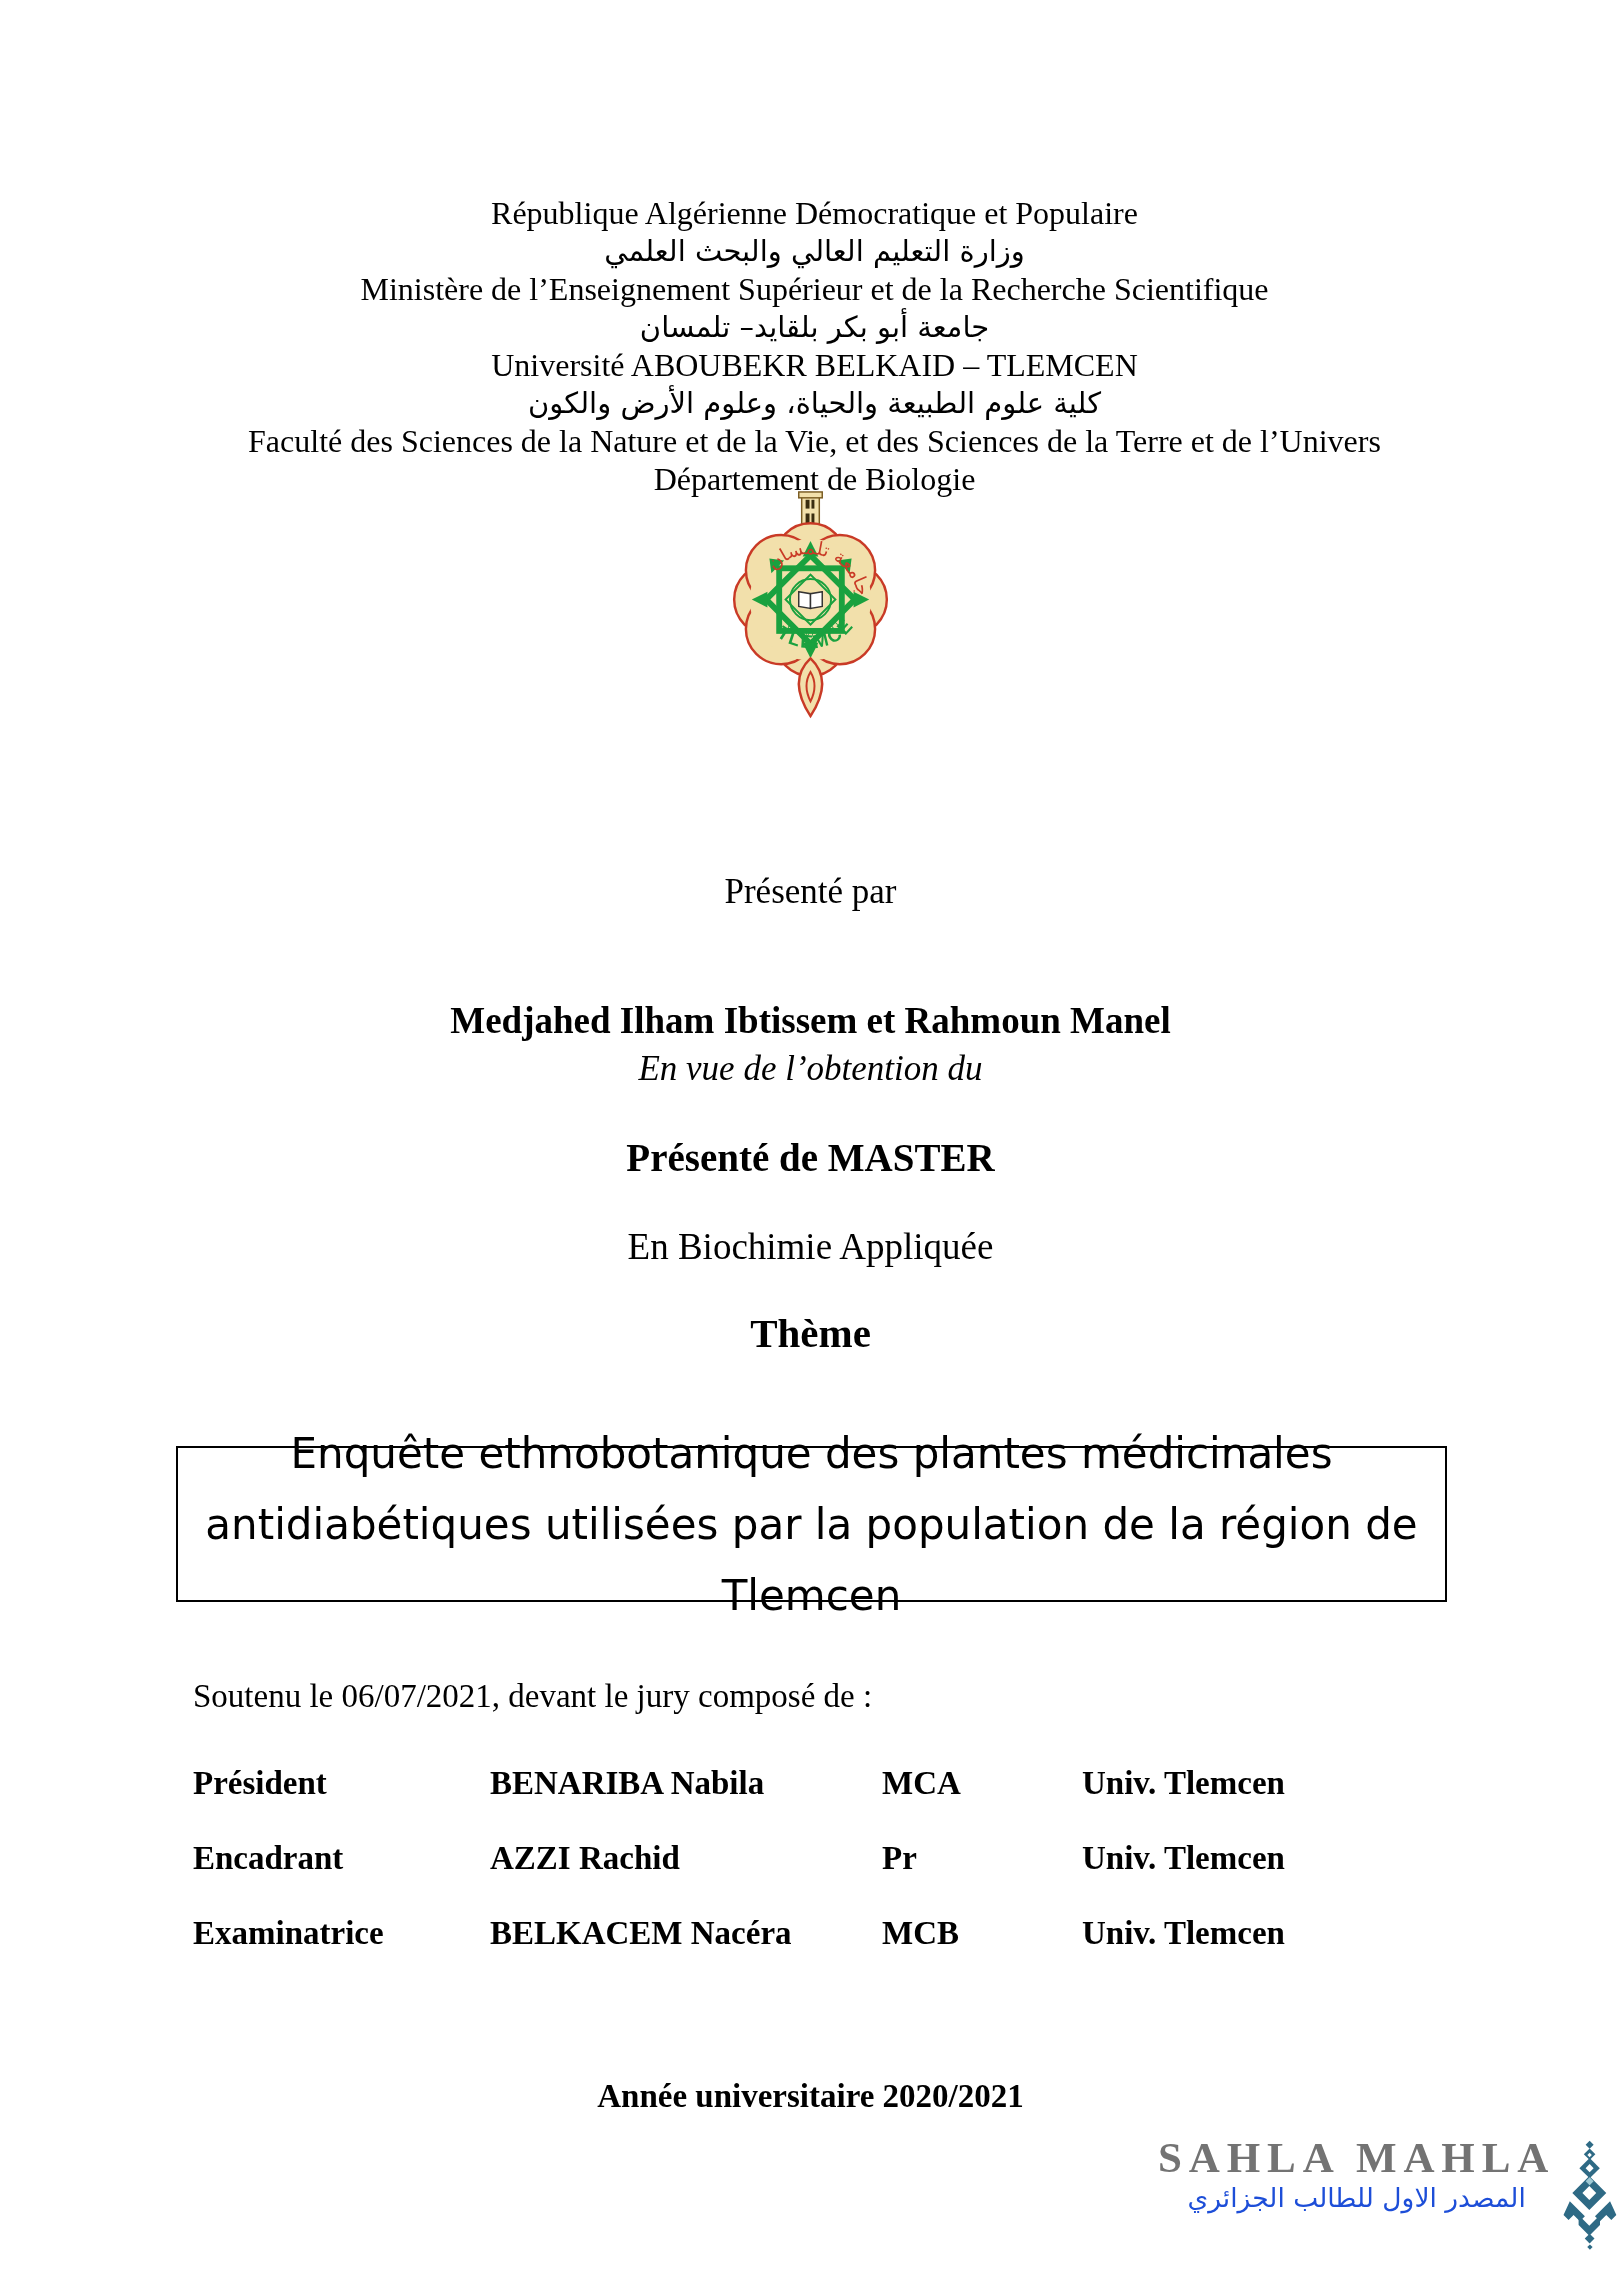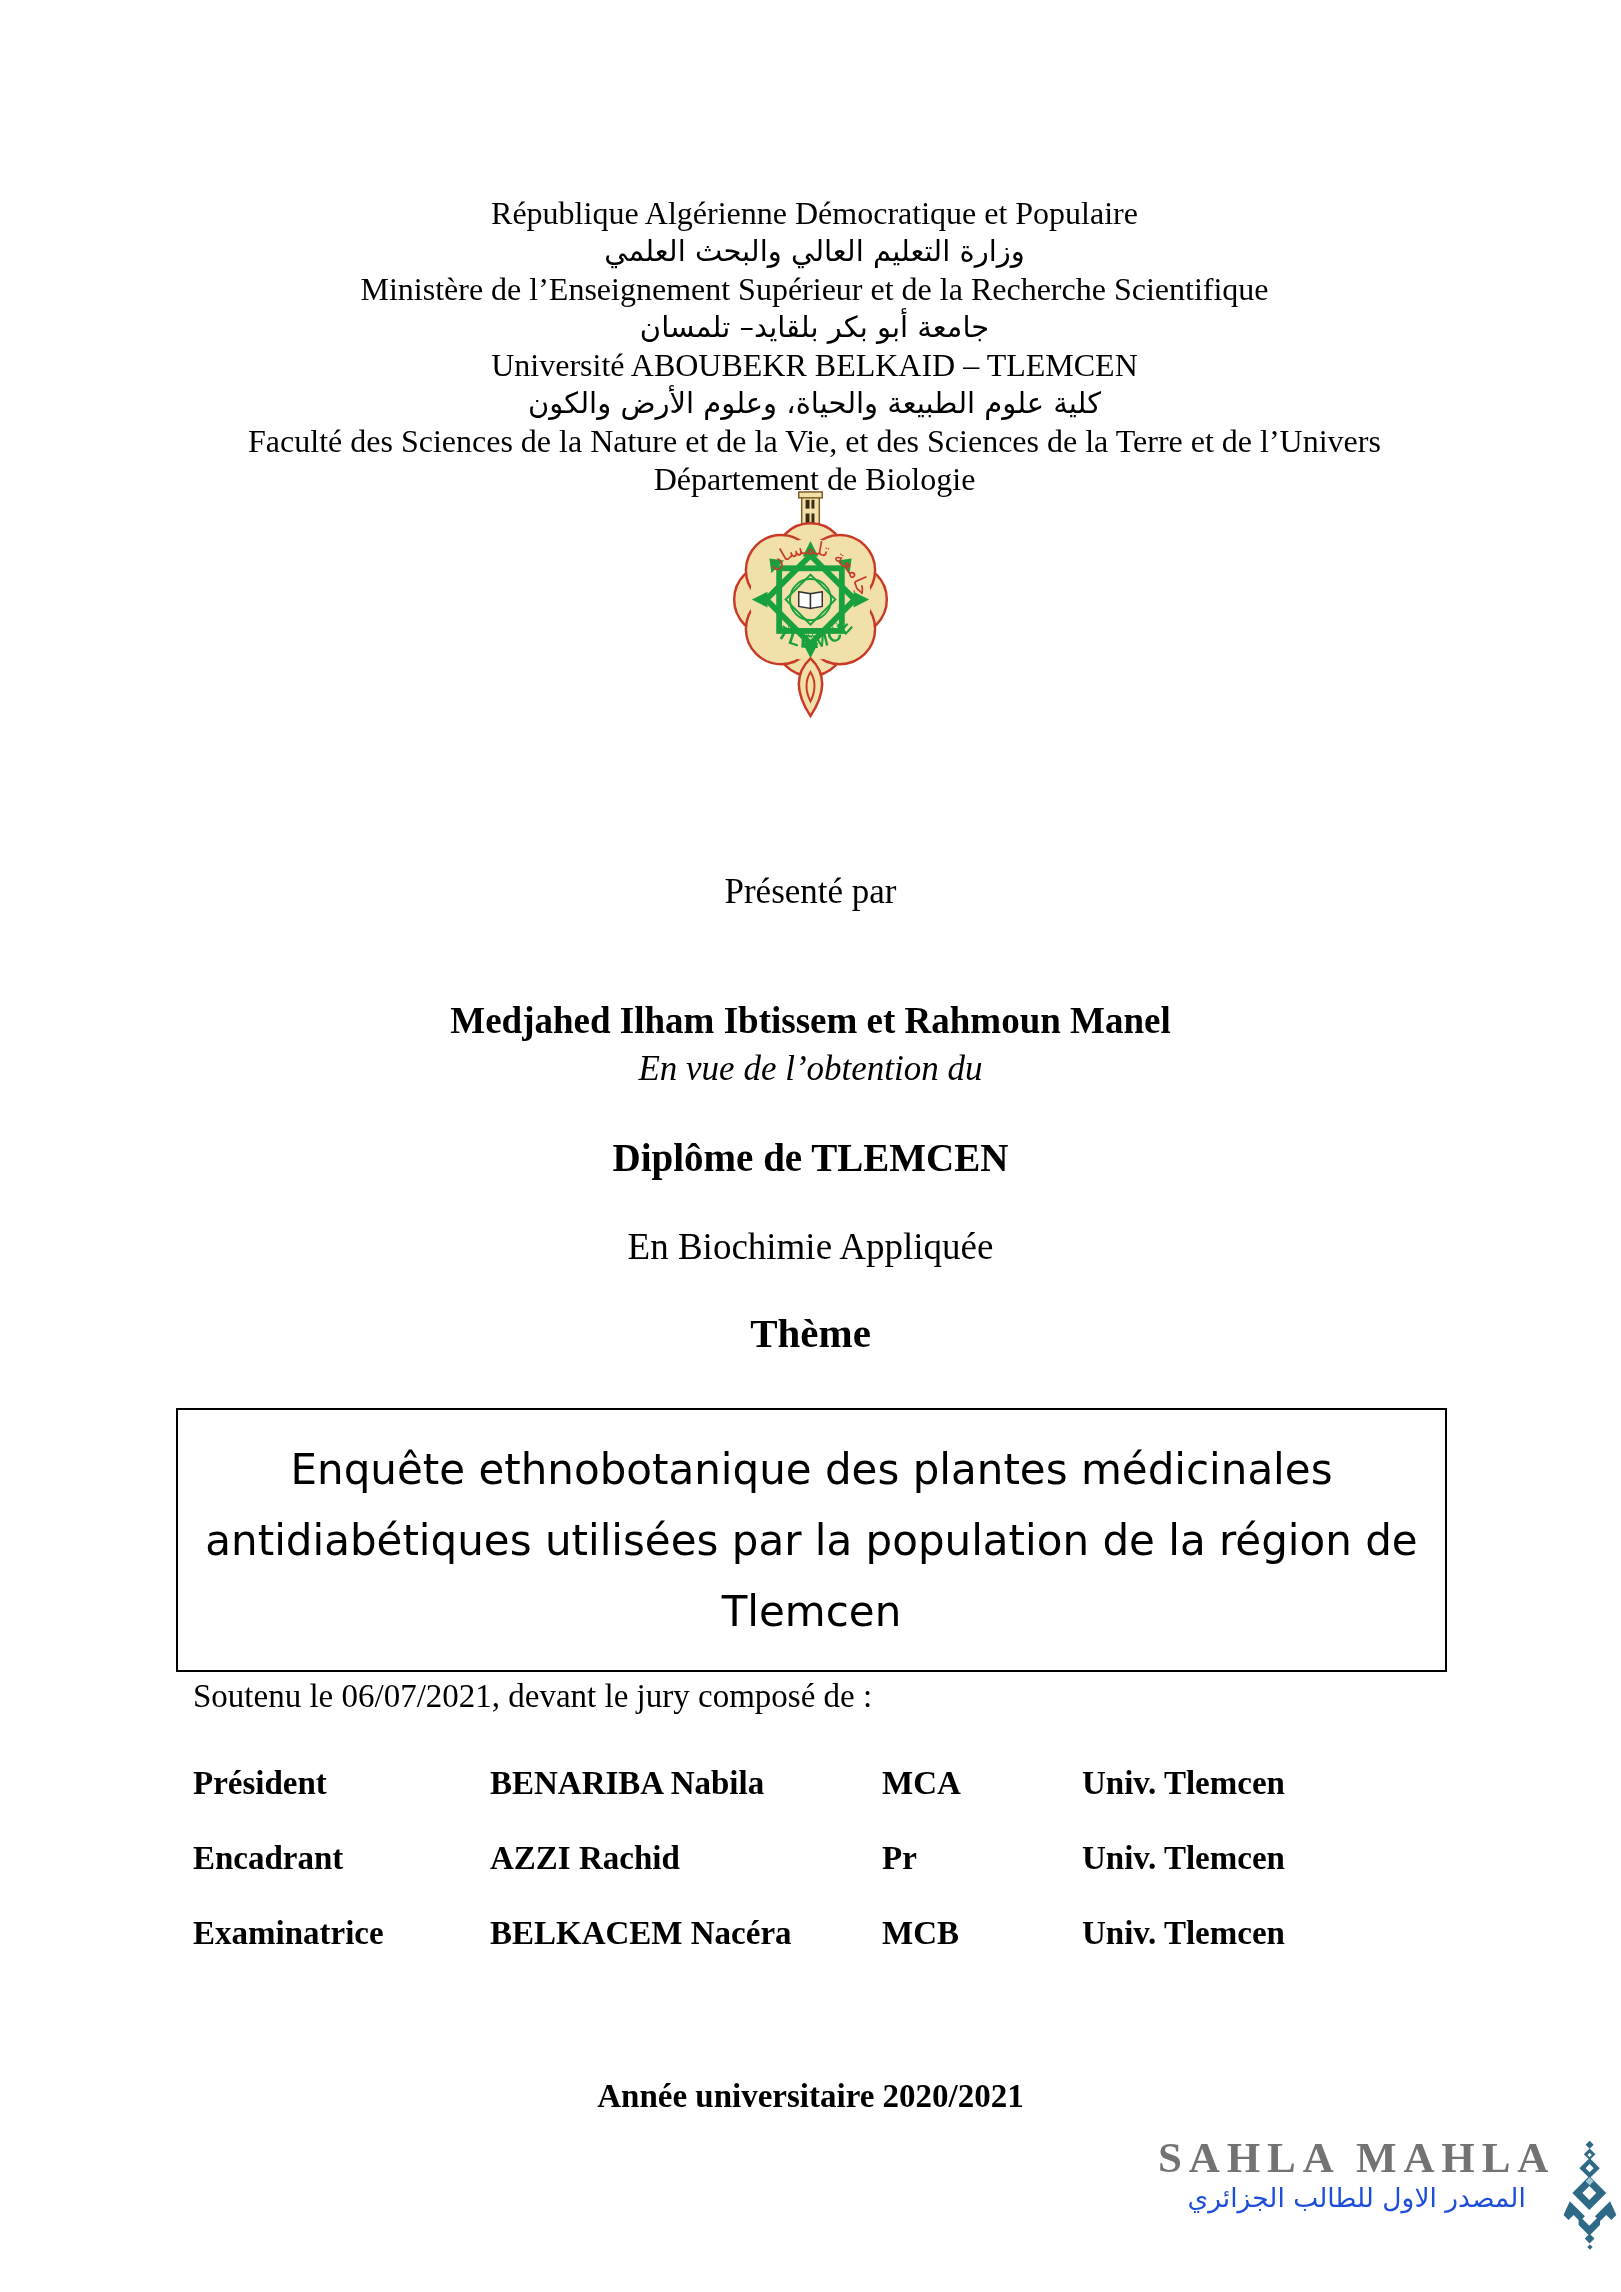--- a/index.html
+++ b/index.html
@@ -28,21 +28,21 @@
   .memoire-title{position:absolute;top:743px;font-size:76px;letter-spacing:2px;}
   .presented-by{position:absolute;top:872px;font-size:35px;}
   .authors{position:absolute;top:999px;font-size:37px;font-weight:bold;}
   .purpose{position:absolute;top:1049px;font-size:35px;font-style:italic;}
   .diploma{position:absolute;top:1135px;font-size:39px;font-weight:bold;}
   .specialty{position:absolute;top:1225px;font-size:37px;}
   .theme-label{position:absolute;top:1309px;font-size:41px;font-weight:bold;}
 
   
   .theme-box{
-    position:absolute;top:1408px;left:176px;width:1271px;height:264px;
+    position:absolute;top:1446px;left:176px;width:1271px;height:156px;
     border:2px solid #000;
     display:flex;align-items:center;justify-content:flex-start;
     box-sizing:border-box;
   }
   .theme-box .theme-text{
     font-family:"DejaVu Sans",sans-serif;
     font-size:42px;line-height:71px;
     text-align:center;
     padding:0 23.5px;
   }
@@ -156,21 +156,21 @@
       <g>
         <path d="M85 172 C68 188 70 208 85 231 C100 208 102 188 85 172 Z" fill="#f2e0ab" stroke="#c93a26" stroke-width="2.5"></path>
         <path d="M85 186 C79 196 80 206 85 216 C90 206 91 196 85 186 Z" fill="none" stroke="#c93a26" stroke-width="2"></path>
       </g>
     </svg>
   </div>
 
   <div class="abs center presented-by">Présenté par</div>
   <div class="abs center authors">Medjahed Ilham Ibtissem et Rahmoun Manel</div>
   <div class="abs center purpose">En vue de l’obtention du</div>
-  <div class="abs center diploma">Diplôme de TLEMCEN</div>
+  <div class="abs center diploma">Présenté de MASTER</div>
   <div class="abs center specialty">En Biochimie Appliquée</div>
   <div class="abs center theme-label">Thème</div>
 
   <div class="theme-box">
     <div class="theme-text">Enquête ethnobotanique des plantes médicinales antidiabétiques utilisées par la population de la région de Tlemcen</div>
   </div>
 
   <div class="defense-line">Soutenu le 06/07/2021, devant le jury composé de :</div>
 
   <div class="jury-table">

